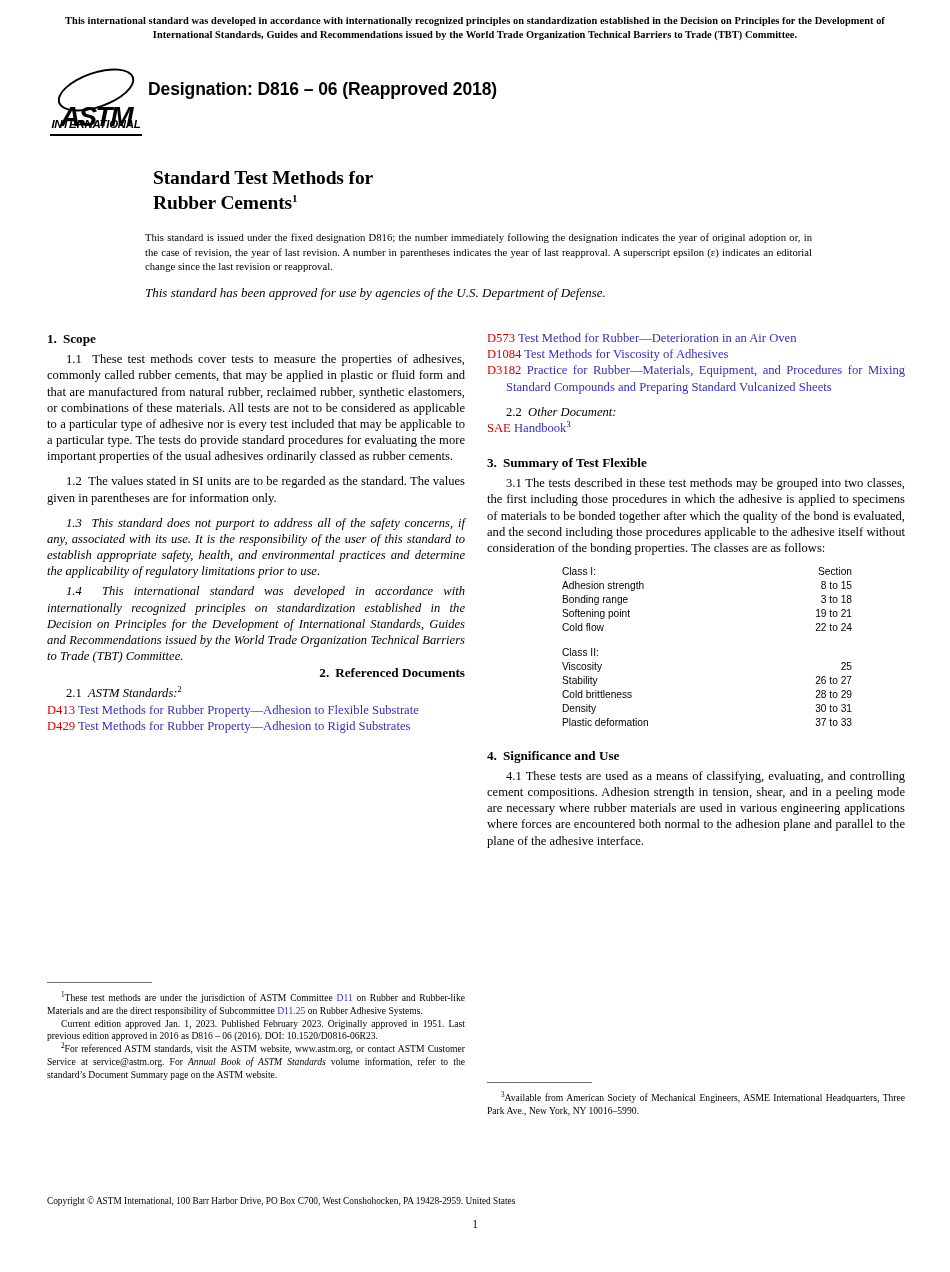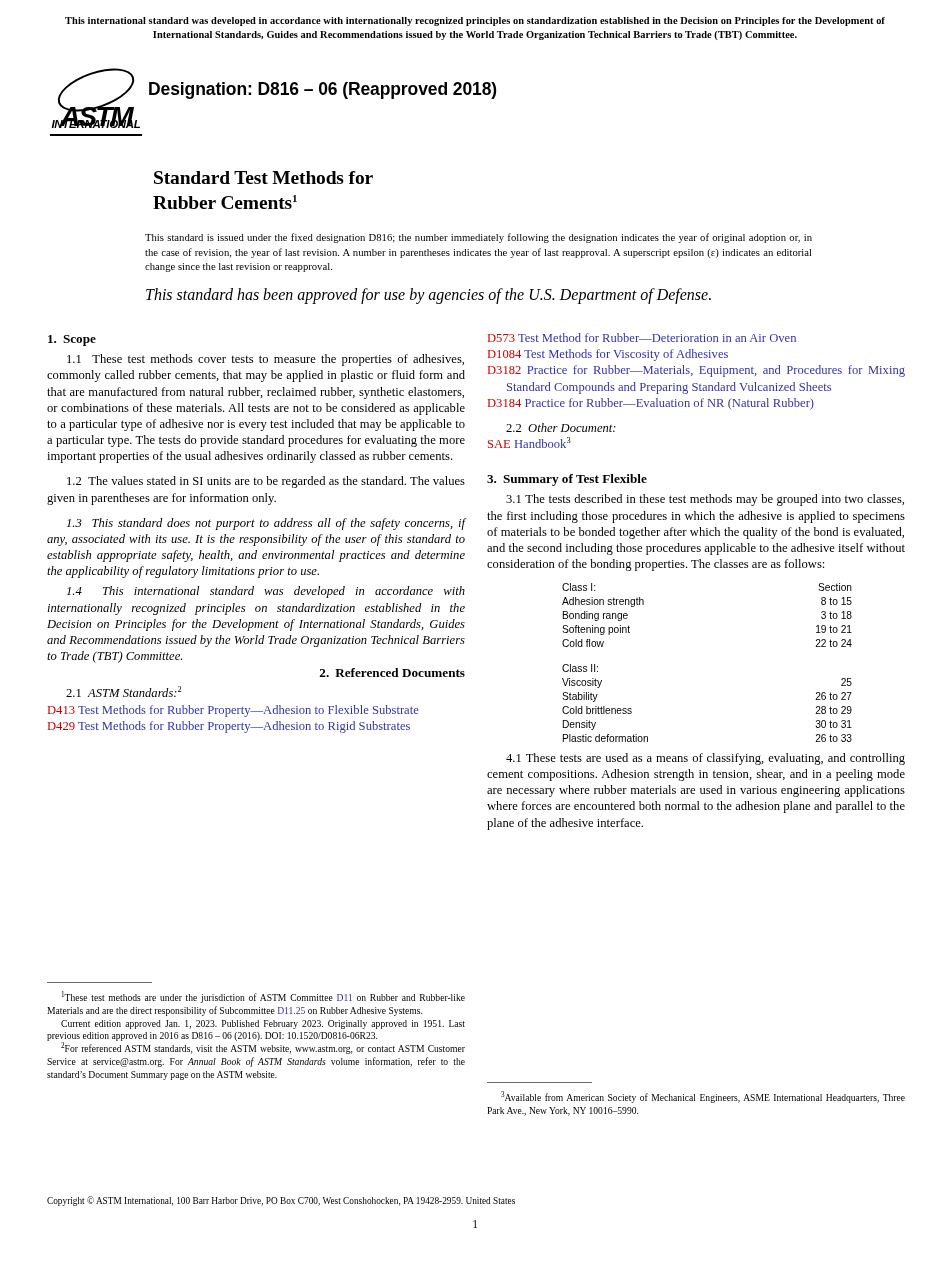--- a/index.html
+++ b/index.html
@@ -137,21 +137,21 @@
     width: 667px;
     font-size: 10.7px;
     line-height: 1.37;
     text-align: justify;
   }
   .dod-note {
     position: absolute;
     left: 145px;
     top: 284px;
     width: 667px;
-    font-size: 16px;
+    font-size: 13px;
     font-style: italic;
     line-height: 1.37;
   }
 
   
   .col {
     position: absolute;
     top: 330px;
     width: 418px;
     font-size: 12.6px;
@@ -354,24 +354,20 @@
       <span>Test Method for Rubber—Deterioration in an Air Oven</span>
     </p>
     <p class="ref-line">
       <span class="desig">D1084</span>
       <span>Test Methods for Viscosity of Adhesives</span>
     </p>
     <p class="ref-line">
       <span class="desig">D3182</span>
       <span>Practice for Rubber—Materials, Equipment, and Procedures for Mixing Standard Compounds and Preparing Standard Vulcanized Sheets</span>
     </p>
-    <p class="ref-line">
-      <span class="desig">D3184</span>
-      <span>Practice for Rubber—Evaluation of NR (Natural Rubber)</span>
-    </p>
 
     <p class="subhead" style="margin-top:9px;">
       <span>2.2</span>&nbsp;&nbsp;<i>Other Document:</i>
     </p>
 
     <p class="ref-line">
       <span class="desig">SAE</span>
       <span>Handbook</span><sup class="plain">3</sup>
     </p>
 
@@ -424,25 +420,28 @@
         <tr>
           <td>Cold brittleness</td>
           <td class="sec-col">28 to 29</td>
         </tr>
         <tr>
           <td>Density</td>
           <td class="sec-col">30 to 31</td>
         </tr>
         <tr>
           <td>Plastic deformation</td>
-          <td class="sec-col">26 to 33</td>
+          <td class="sec-col">37 to 33</td>
         </tr>
       </tbody>
     </table>
 
+    <h2 class="sec" style="margin-top:17px;">
+      <span class="num">4.</span><span>Significance and Use</span>
+    </h2>
 
     <p class="para gap-sm">
       <span>4.1</span>&nbsp;<span>These tests are used as a means of classifying, evaluating, and controlling cement compositions. Adhesion strength in tension, shear, and in a peeling mode are necessary where rubber materials are used in various engineering applications where forces are encountered both normal to the adhesion plane and parallel to the plane of the adhesive interface.</span>
     </p>
 
   </div>
 
   <div class="footnote-block fn-left">
     <div class="fn-rule"></div>
     <p><sup>1</sup><span>These test methods are under the jurisdiction of ASTM Committee </span><a class="lnk" href="#">D11</a><span> on Rubber and Rubber-like Materials and are the direct responsibility of Subcommittee </span><a class="lnk" href="#">D11.25</a><span> on Rubber Adhesive Systems.</span></p>

